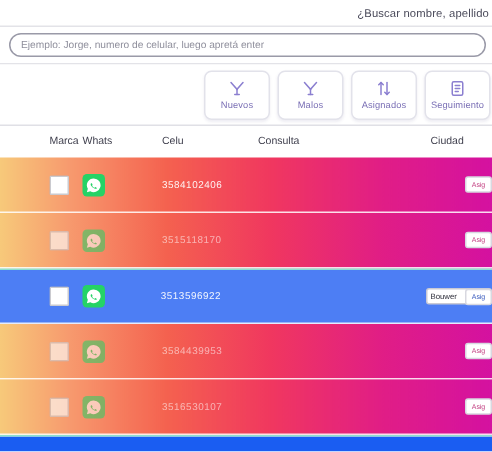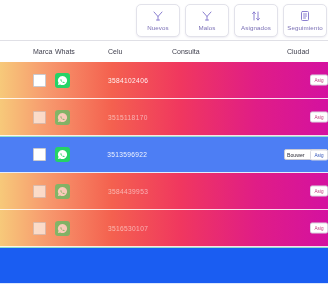--- a/index.html
+++ b/index.html
@@ -155,21 +155,27 @@
     overflow: hidden;
     cursor: pointer;
   }
   .end-badge.blue { color:#3355bb; }
 </style>
 </head>
 <body>
 
 <div class="app">
 
-
+  <div class="topbar">
+    <span class="topbar-label">¿Buscar nombre, apellido</span>
+  </div>
+
+  <div class="search-row">
+    <input class="search-input" type="text" placeholder="Ejemplo: Jorge, numero de celular, luego apretá enter" style="">
+  </div>
 
   <div class="actions-row">
 
     <div class="action-btn">
       <span class="ic">
         <svg viewBox="0 0 24 24" width="12" height="12" fill="none" stroke="#8b7fd0" stroke-width="2" stroke-linecap="round">
           <path d="M4 4 L12 13 L20 4"></path>
             <path d="M12 13 L12 20"></path>
             <path d="M9 20 L15 20"></path>
         </svg>

